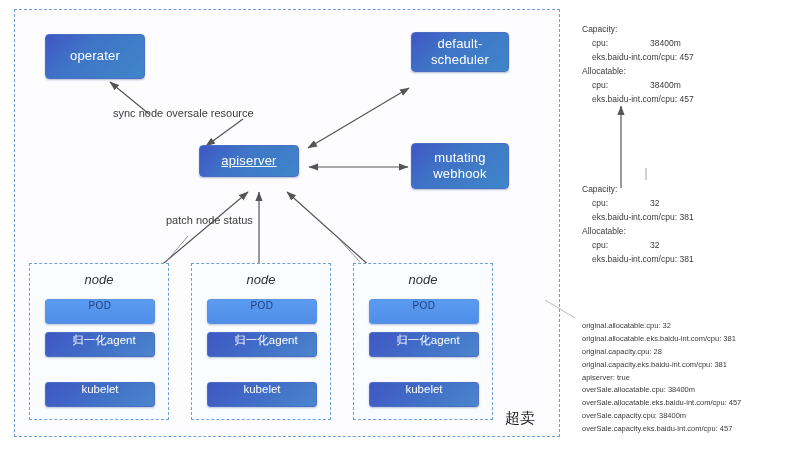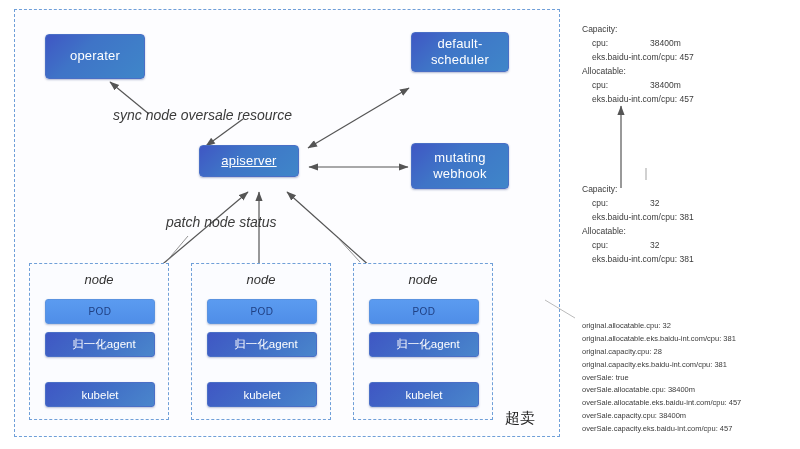--- a/index.html
+++ b/index.html
@@ -84,21 +84,21 @@
   }
 
   .node-item {
     position: absolute;
     left: 15px;
     width: 110px;
     height: 25px;
     box-sizing: border-box;
     border-radius: 3px;
     display: flex;
-    align-items: center;
+    align-items: flex-start;
     justify-content: center;
     font-size: 11.5px;
     color: #ffffff;
     box-shadow: 0 1px 2px rgba(40,60,120,0.30);
   }
   .node-pod {
     top: 35px;
     background: linear-gradient(180deg, #5b9bf0 0%, #4f8ee8 100%);
     border: 1px solid #5a93e0;
     color: #1f3f82;
@@ -124,24 +124,23 @@
   }
   .node-kubelet {
     top: 118px;
     background: linear-gradient(135deg, #3f57c4 0%, #4271c7 55%, #4a86cc 100%);
     border: 1px solid #4a6fc6;
   }
 
   
   .edge-label {
     position: absolute;
-    font-size: 14px;
+    font-size: 11px;
     color: #3b3b3b;
     white-space: nowrap;
-    font-style: italic;
   }
   #label-sync  { left: 113px; top: 107px; }
   #label-patch { left: 166px; top: 214px; }
 
   .chaomai-label {
     position: absolute;
     left: 505px;
     top: 409px;
     font-size: 15px;
     color: #222222;
@@ -326,20 +325,20 @@
     <span class="info-row info-sub">
       <span class="info-key">eks.baidu-int.com/cpu:</span>&nbsp;<span class="info-val">381</span>
     </span>
   </div>
 
   <div id="annotations">
     <span class="ann-row">original.allocatable.cpu: 32</span>
     <span class="ann-row">original.allocatable.eks.baidu-int.com/cpu: 381</span>
     <span class="ann-row">original.capacity.cpu: 28</span>
     <span class="ann-row">original.capacity.eks.baidu-int.com/cpu: 381</span>
-    <span class="ann-row">overSale: true</span>
+    <span class="ann-row">apiserver: true</span>
     <span class="ann-row">overSale.allocatable.cpu: 38400m</span>
     <span class="ann-row">overSale.allocatable.eks.baidu-int.com/cpu: 457</span>
     <span class="ann-row">overSale.capacity.cpu: 38400m</span>
     <span class="ann-row">overSale.capacity.eks.baidu-int.com/cpu: 457</span>
   </div>
 
 </div>
 
 </body></html>

